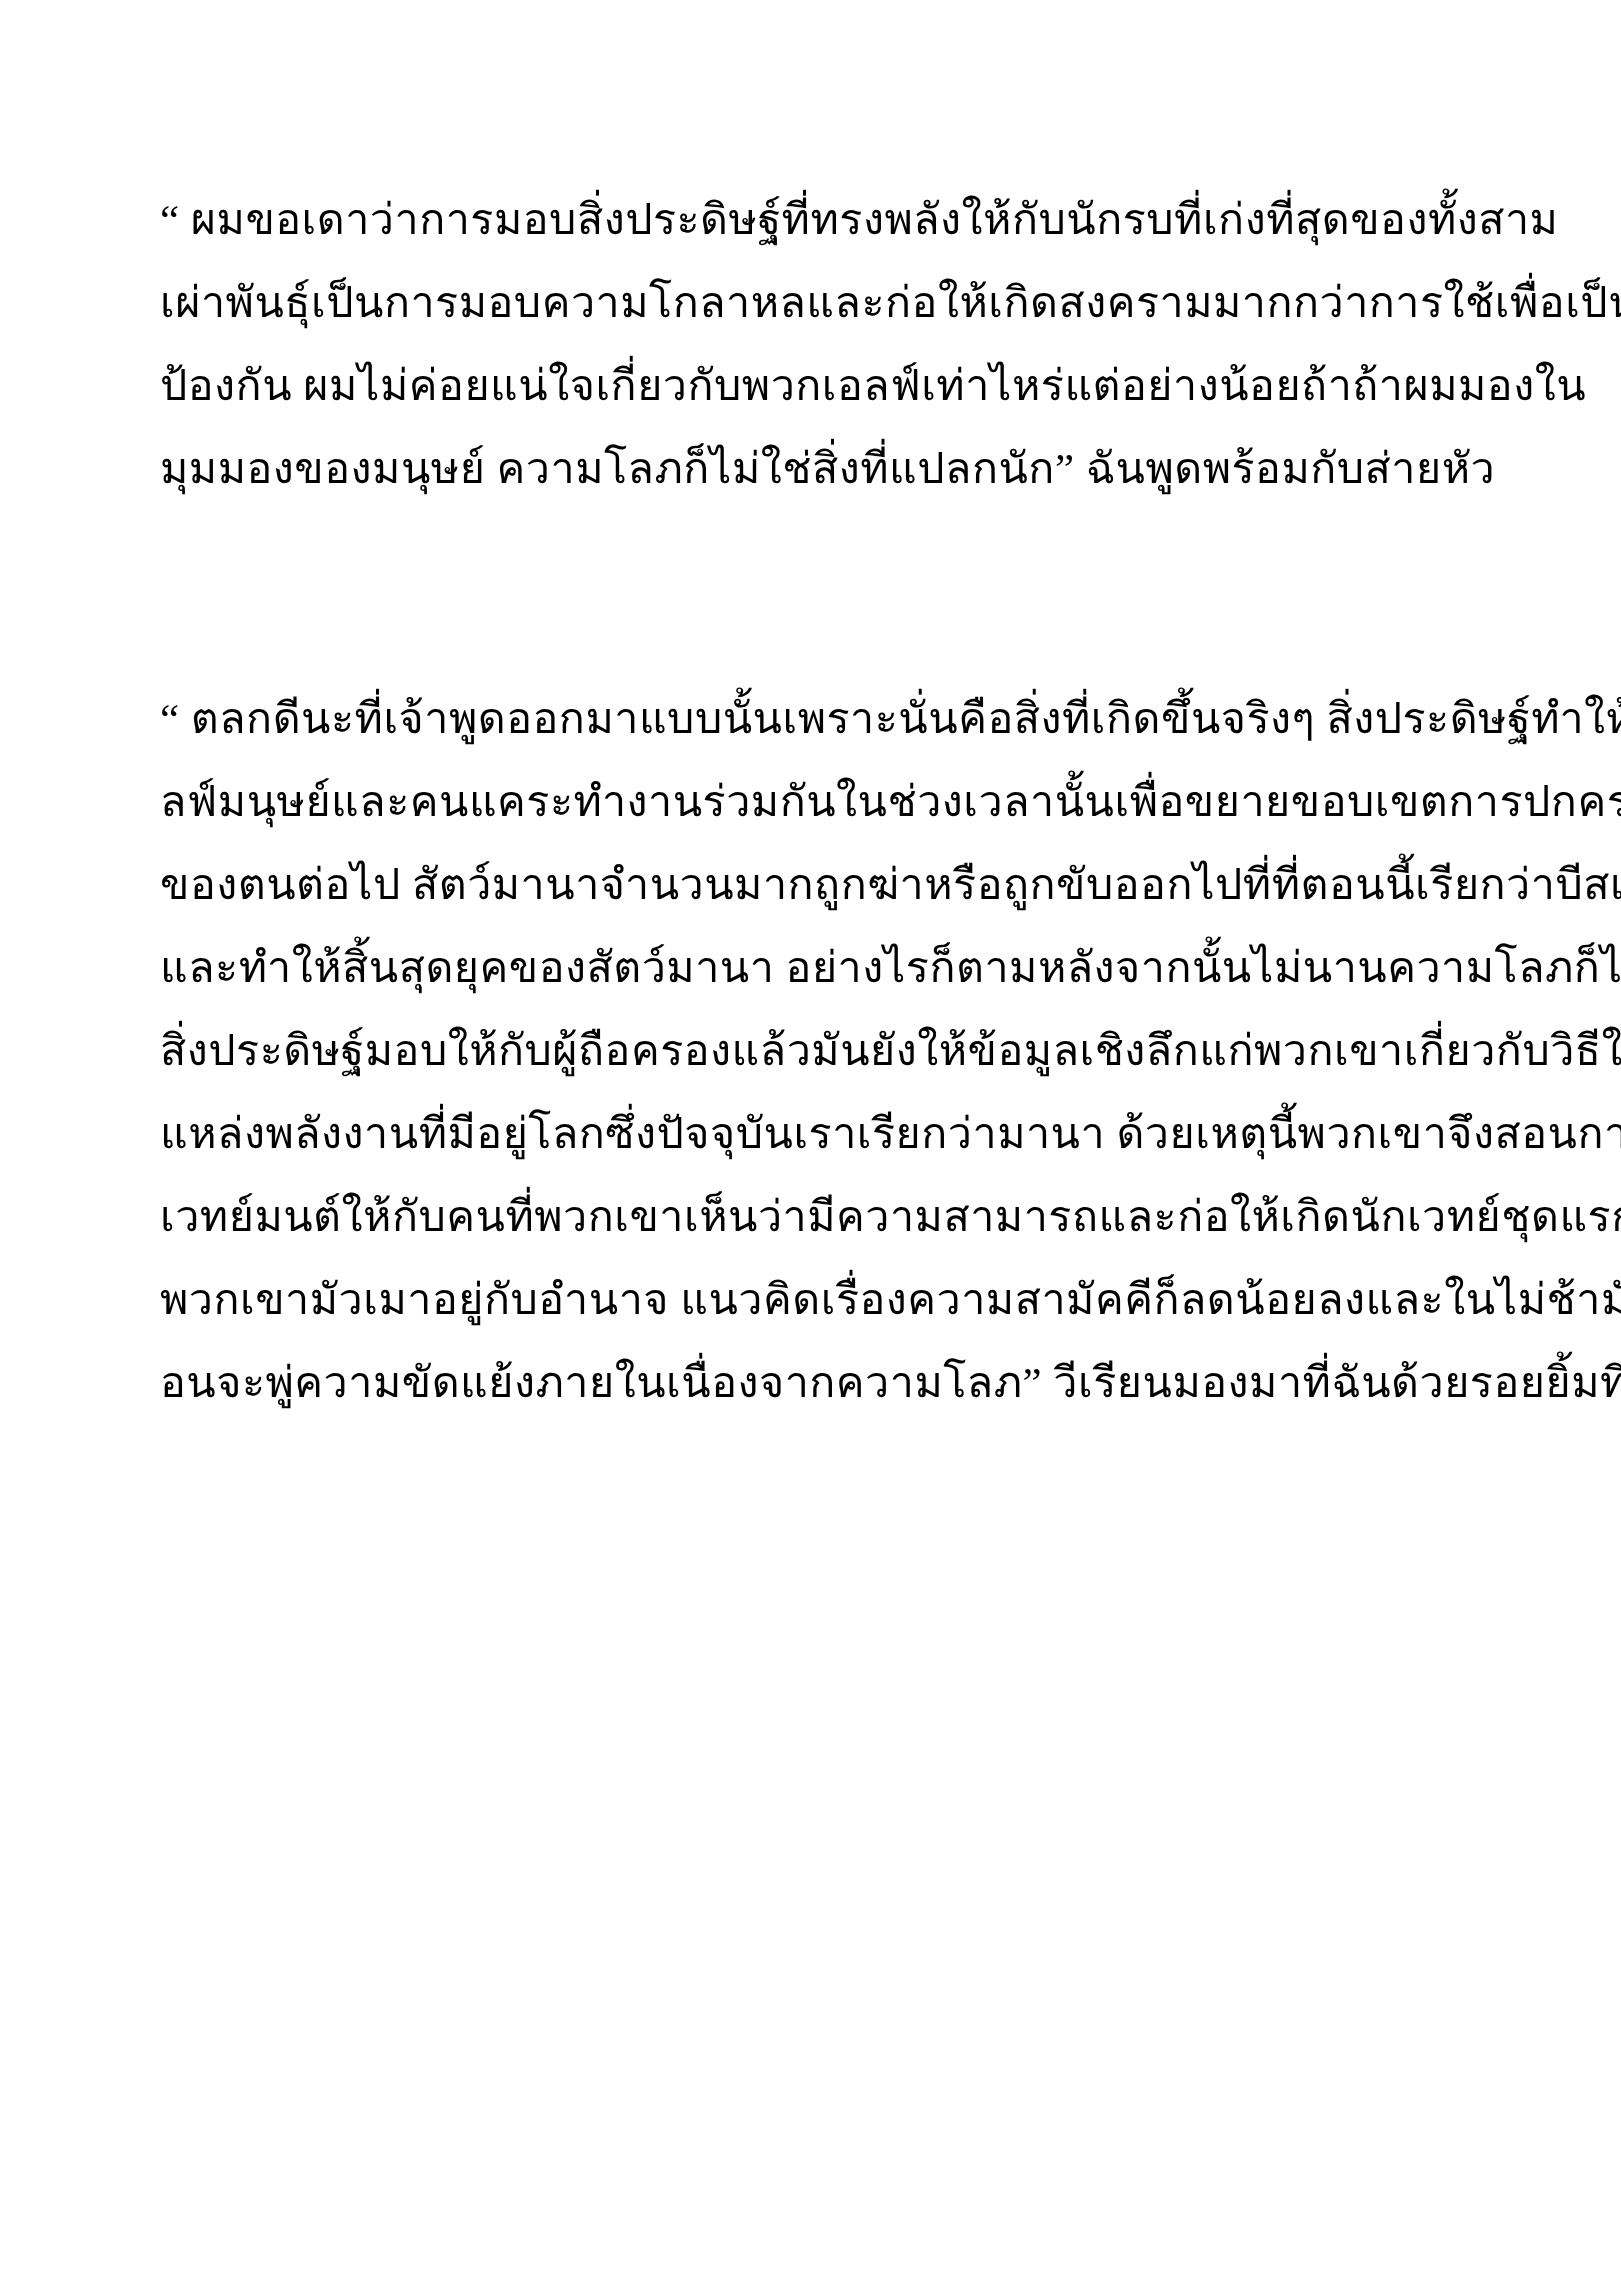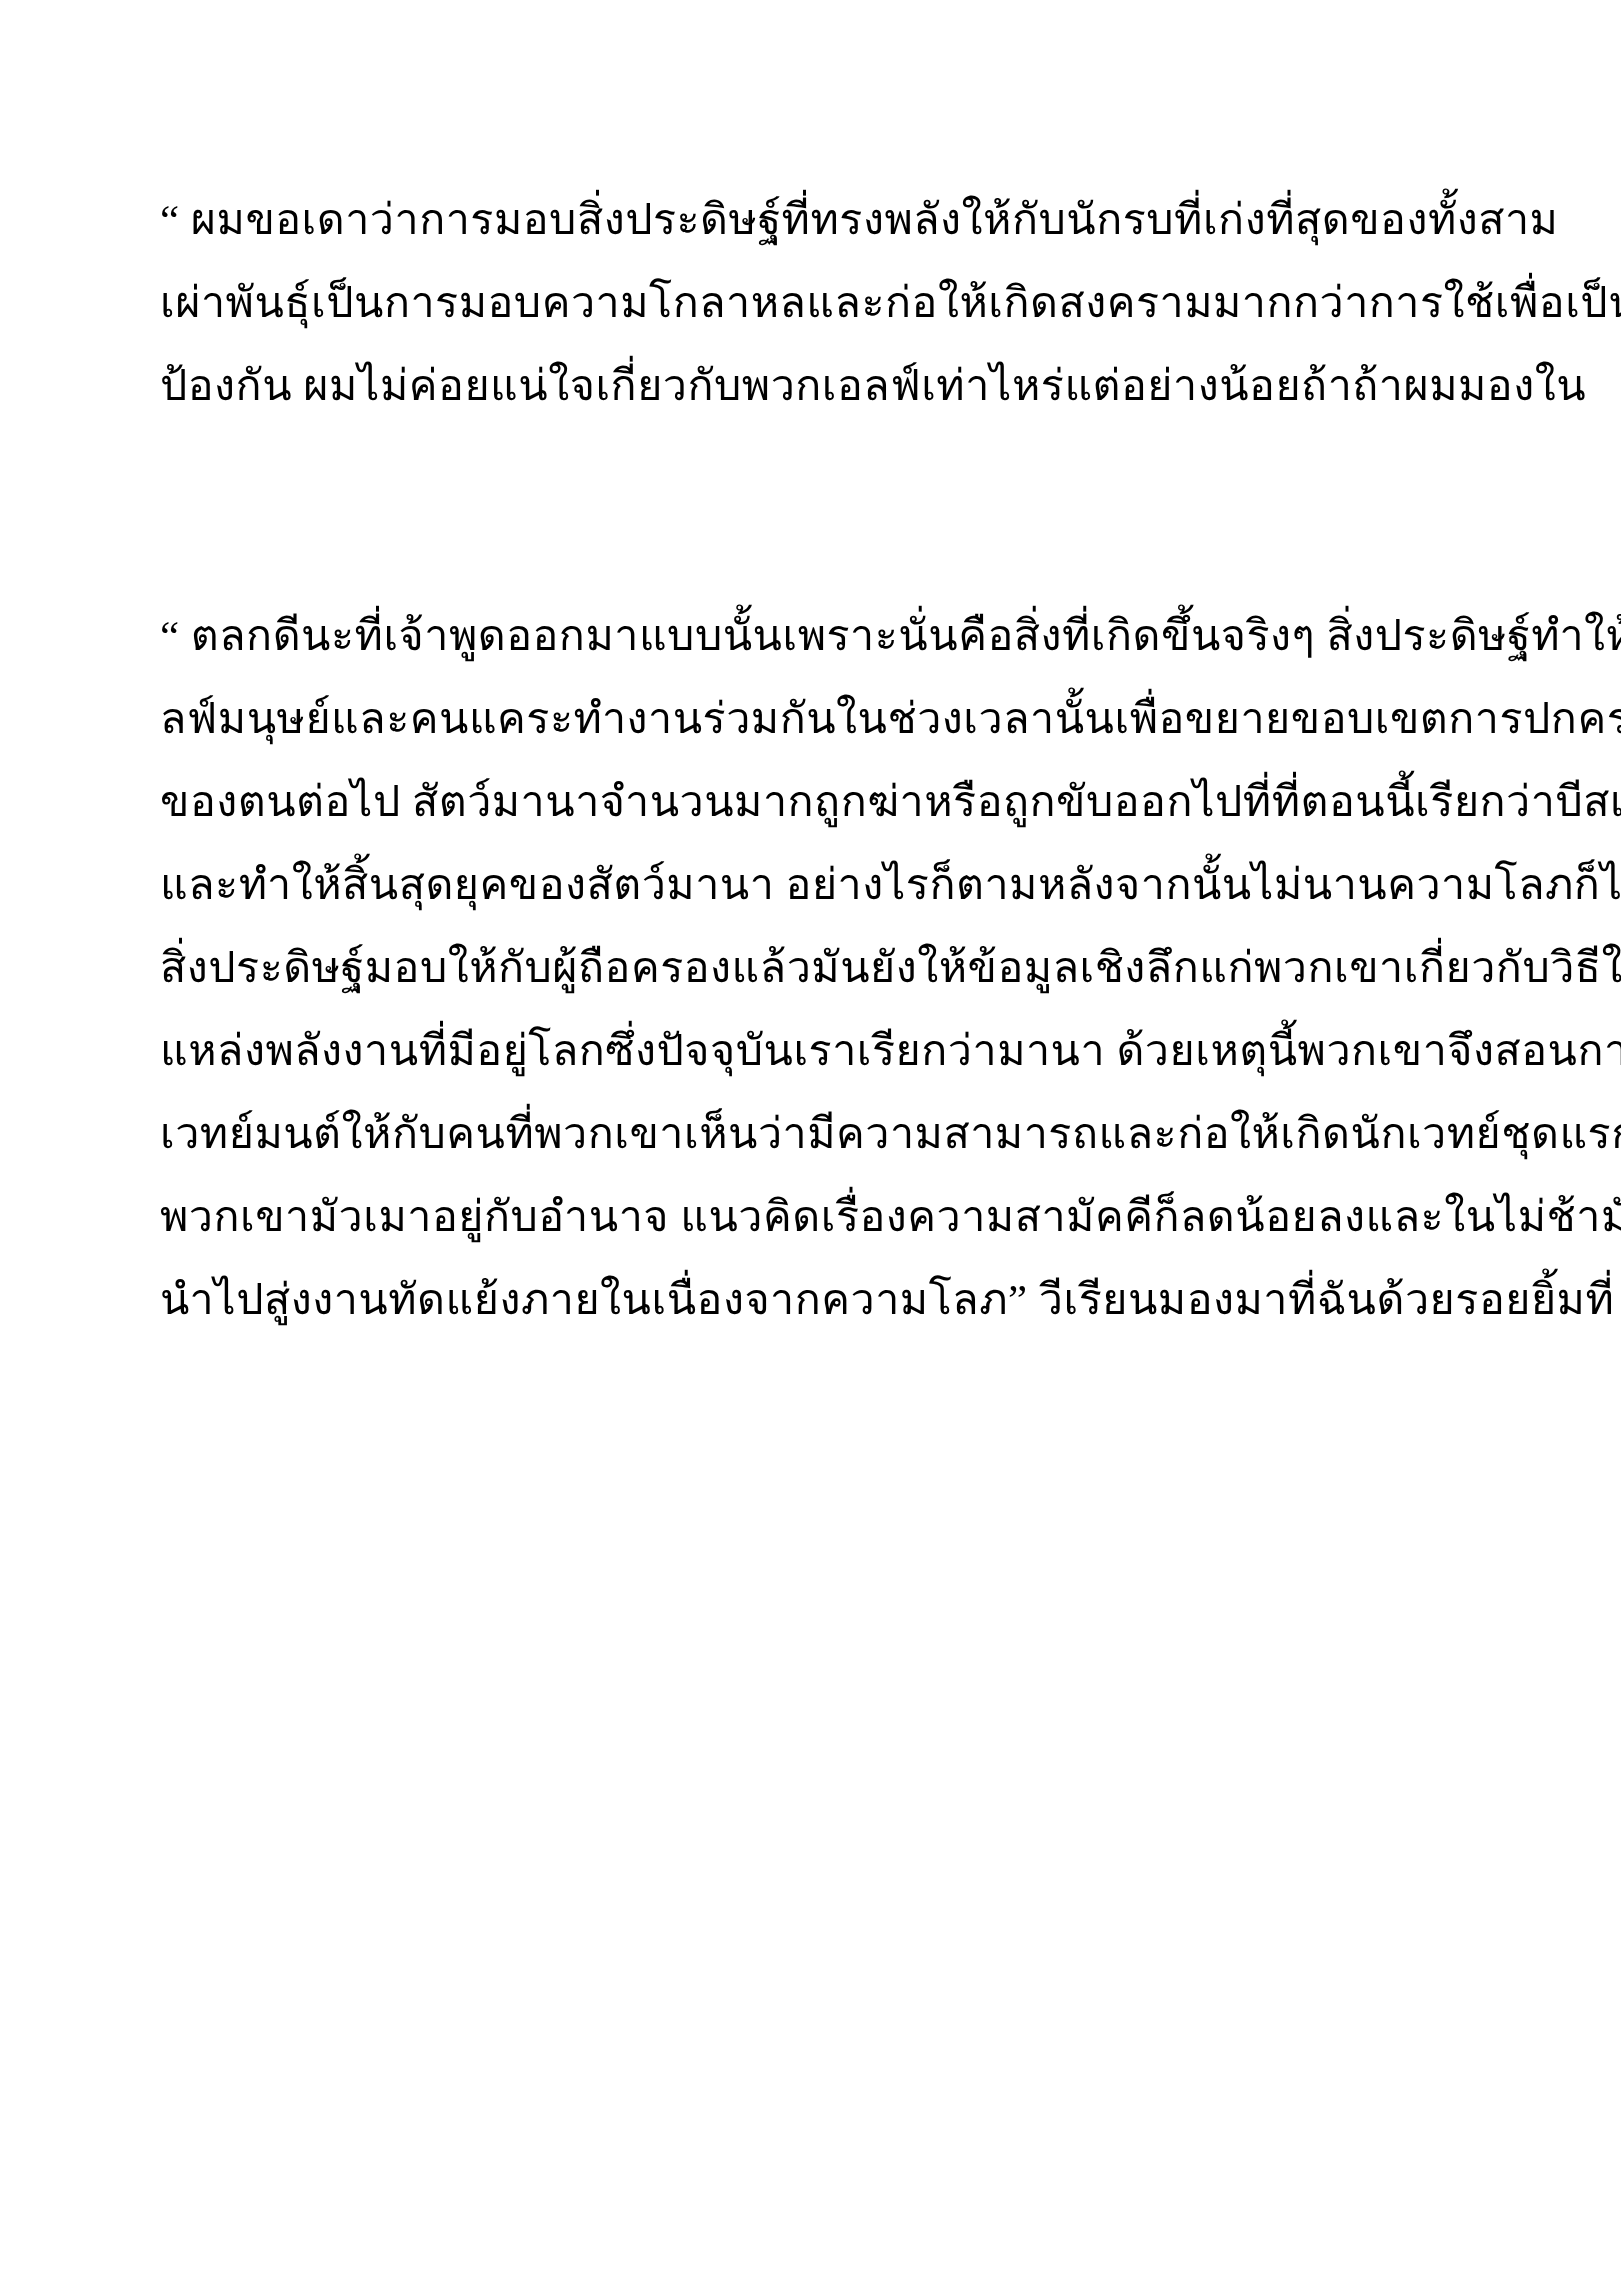--- a/index.html
+++ b/index.html
@@ -35,28 +35,29 @@
 </style>
 </head>
 <body>
 
 <div class="page">
 
   <div class="paragraph">
     <div class="text-line">“ ผมขอเดาว่าการมอบสิ่งประดิษฐ์ที่ทรงพลังให้กับนักรบที่เก่งที่สุดของทั้งสาม</div>
     <div class="text-line">เผ่าพันธุ์เป็นการมอบความโกลาหลและก่อให้เกิดสงครามมากกว่าการใช้เพื่อเป็นการ</div>
     <div class="text-line">ป้องกัน ผมไม่ค่อยแน่ใจเกี่ยวกับพวกเอลฟ์เท่าไหร่แต่อย่างน้อยถ้าถ้าผมมองใน</div>
+    <div class="text-line">มุมมองของมนุษย์ ความโลภก็ไม่ใช่สิ่งที่แปลกนัก”  ฉันพูดพร้อมกับส่ายหัว</div>
   </div>
 
   <div class="paragraph">
     <div class="text-line">“ ตลกดีนะที่เจ้าพูดออกมาแบบนั้นเพราะนั่นคือสิ่งที่เกิดขึ้นจริงๆ สิ่งประดิษฐ์ทำให้เอ</div>
     <div class="text-line">ลฟ์มนุษย์และคนแคระทำงานร่วมกันในช่วงเวลานั้นเพื่อขยายขอบเขตการปกครอง</div>
     <div class="text-line">ของตนต่อไป สัตว์มานาจำนวนมากถูกฆ่าหรือถูกขับออกไปที่ที่ตอนนี้เรียกว่าบีสเกลด</div>
     <div class="text-line">และทำให้สิ้นสุดยุคของสัตว์มานา อย่างไรก็ตามหลังจากนั้นไม่นานความโลภก็ได้เข้า</div>
     <div class="text-line">สิ่งประดิษฐ์มอบให้กับผู้ถือครองแล้วมันยังให้ข้อมูลเชิงลึกแก่พวกเขาเกี่ยวกับวิธีใช้</div>
     <div class="text-line">แหล่งพลังงานที่มีอยู่โลกซึ่งปัจจุบันเราเรียกว่ามานา ด้วยเหตุนี้พวกเขาจึงสอนการใช้</div>
     <div class="text-line">เวทย์มนต์ให้กับคนที่พวกเขาเห็นว่ามีความสามารถและก่อให้เกิดนักเวทย์ชุดแรก เมื่อ</div>
     <div class="text-line">พวกเขามัวเมาอยู่กับอำนาจ แนวคิดเรื่องความสามัคคีก็ลดน้อยลงและในไม่ช้ามันก็</div>
-    <div class="text-line">นำไปสู่งงานทัดแย้งภายในเนื่องจากความโลภ” วีเรียนมองมาที่ฉันด้วยรอยยิ้มที่</div>
+    <div class="text-line">อนจะพู่ความขัดแย้งภายในเนื่องจากความโลภ” วีเรียนมองมาที่ฉันด้วยรอยยิ้มที่</div>
   </div>
 
 </div>
 
 
 </body></html>

